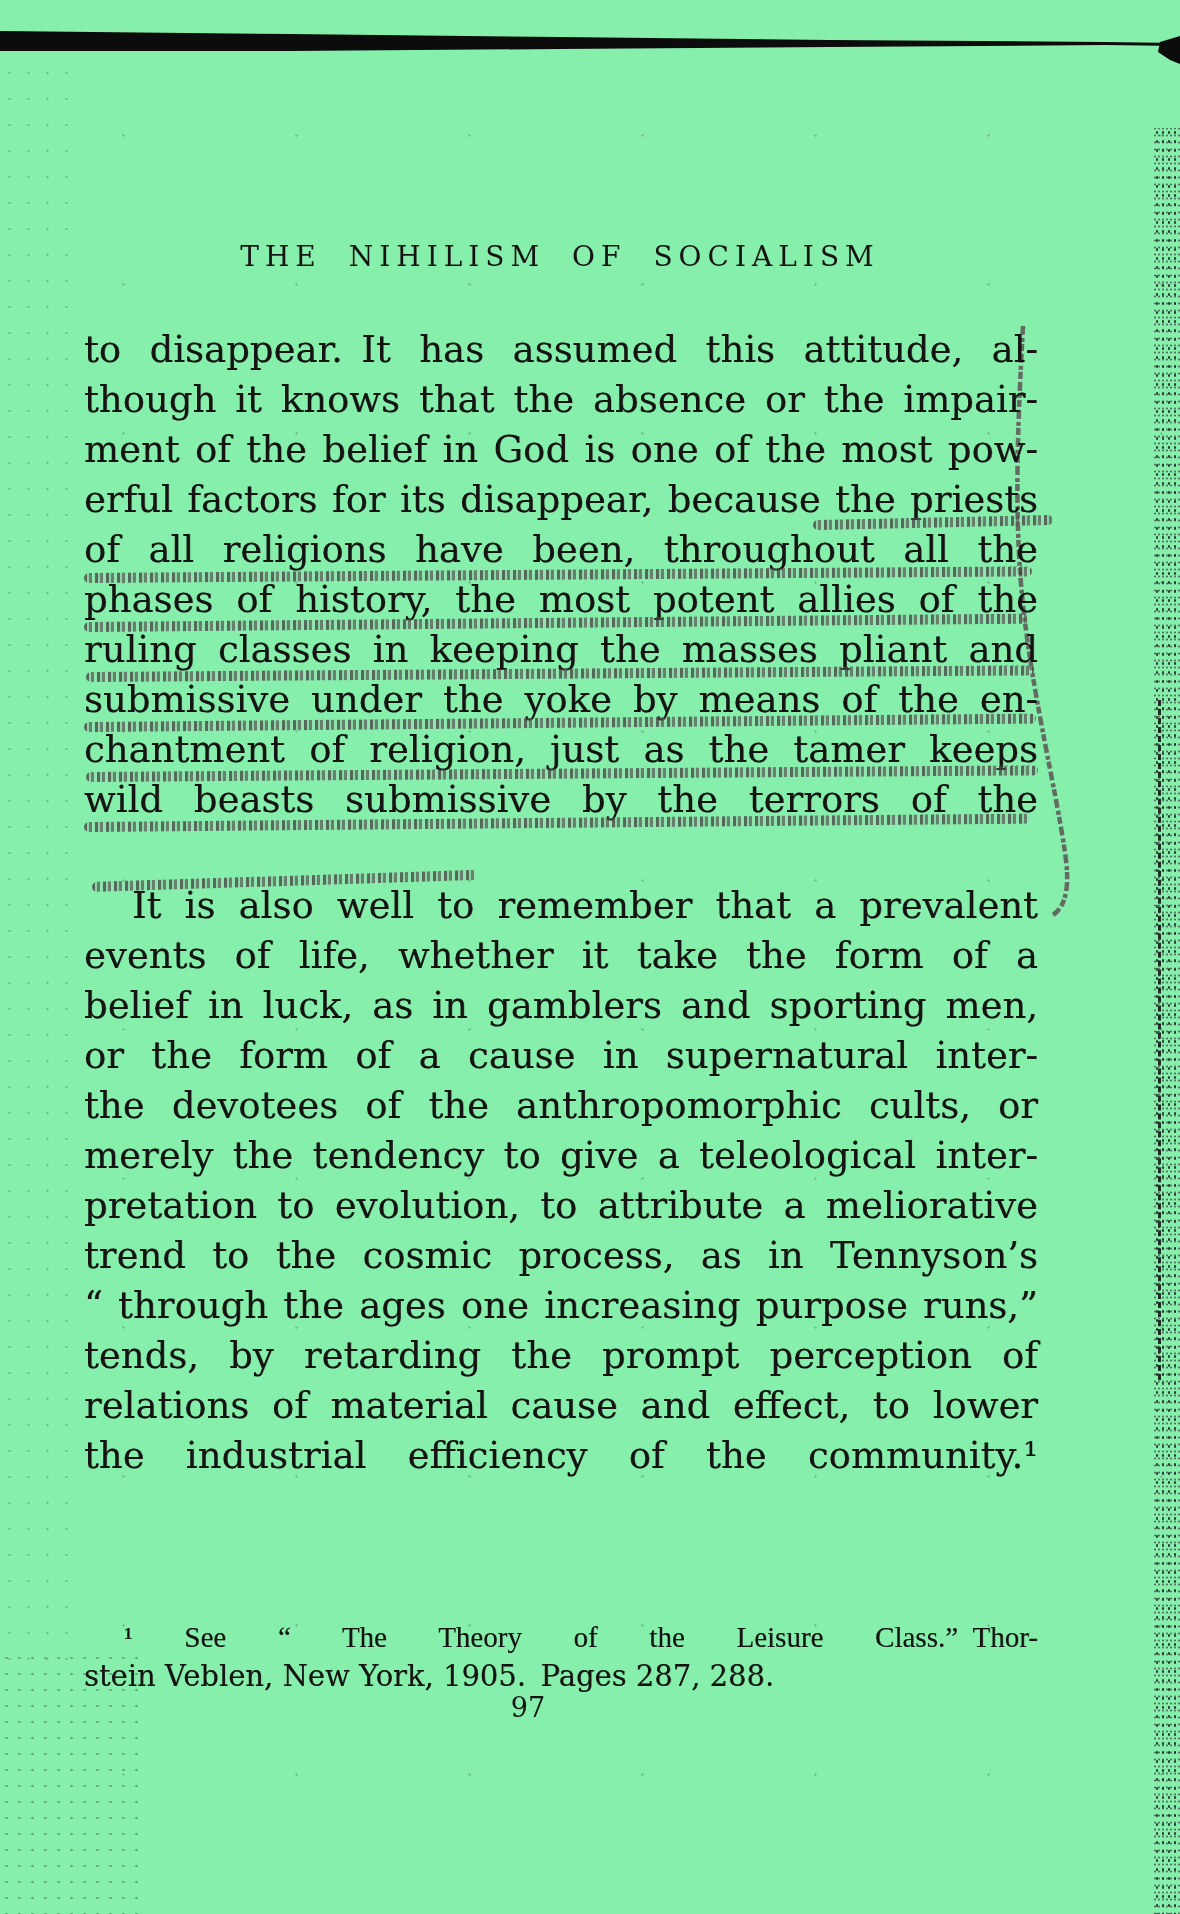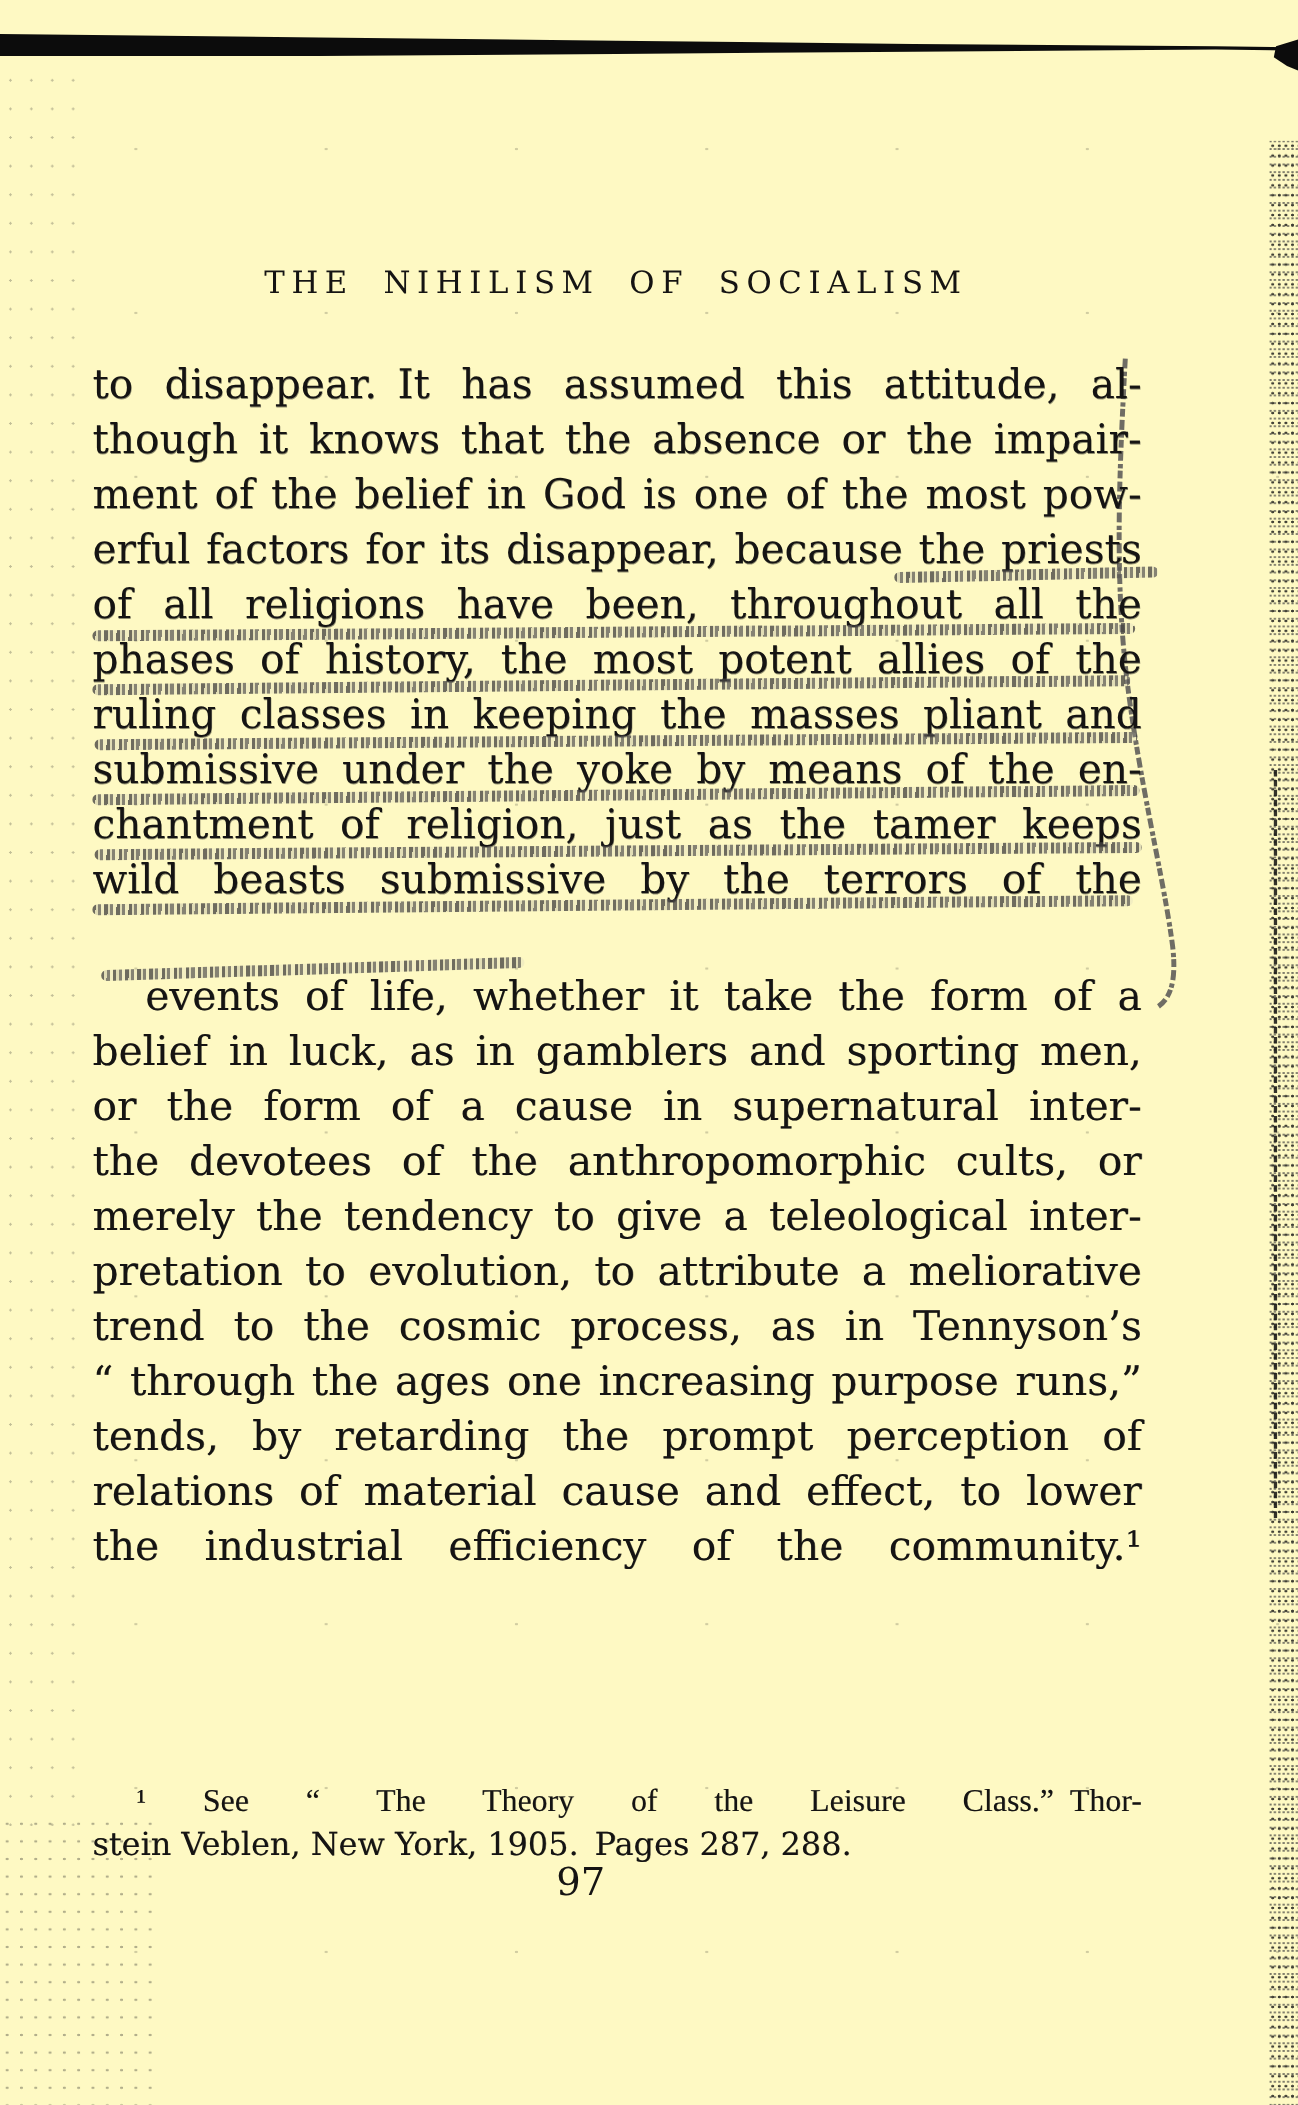--- a/index.html
+++ b/index.html
@@ -1,18 +1,18 @@
 <!DOCTYPE html>
 <html><head>
 <meta charset="utf-8">
 <style>
   html,body{margin:0;padding:0;background:#e8e8e6;}
   .page{
     position:relative;width:1180px;height:1914px;overflow:hidden;
-    background:#fef9c3;color:#151413;
+    background:#86efac;color:#151413;
     font-family:"DejaVu Serif","Liberation Serif",serif;
   }
   .artifacts{position:absolute;left:0;top:0;}
   .topbar{fill:#0c0c0c;}
   .pencil-curve{fill:none;stroke:#5f5d5a;stroke-width:4.5;stroke-dasharray:9 3 4 2 7 3;opacity:.9;}
   .header{
     position:absolute;top:240px;left:84px;width:952px;text-align:center;
     font-size:28px;letter-spacing:6px;word-spacing:12px;white-space:nowrap;
   }
   .para{
@@ -20,21 +20,21 @@
     font-size:37px;line-height:50px;
     text-shadow:0.4px 0.4px 0 rgba(10,10,10,.45);
   }
   .para1{top:325px;}
   .para2{top:881px;}
   .line{text-align:justify;text-align-last:justify;}
   .line.natural{text-align-last:left;}
   .para2 .line:first-child{text-indent:48px;}
   .footnote{top:1618px;font-size:29px;line-height:39px;}
   .footnote .line:first-child{text-indent:40px;font-family:Liberation Serif, serif;}
-  .pagenum{position:absolute;top:1692px;left:468px;width:120px;text-align:center;font-size:35px;}
+  .pagenum{position:absolute;top:1692px;left:468px;width:120px;text-align:center;font-size:27px;}
   .pencil-underline{
     position:absolute;height:10px;border-radius:5px;transform-origin:left center;opacity:.92;
     background:repeating-linear-gradient(92deg,
       rgba(70,68,66,.85) 0 3px, rgba(150,148,145,.30) 3px 5px,
       rgba(90,88,86,.80) 5px 8px, rgba(190,188,185,.20) 8px 11px);
   }
   .right-band{
     position:absolute;top:128px;right:0;width:26px;height:1786px;opacity:.85;
     background-image:
       radial-gradient(circle, rgba(20,20,20,.95) 1px, transparent 1.5px),
@@ -85,20 +85,21 @@
       <div class="line">erful factors for its disappear, because the priests</div>
       <div class="line">of all religions have been, throughout all the</div>
       <div class="line">phases of history, the most potent allies of the</div>
       <div class="line">ruling classes in keeping the masses pliant and</div>
       <div class="line">submissive under the yoke by means of the en-</div>
       <div class="line">chantment of religion, just as the tamer keeps</div>
       <div class="line">wild beasts submissive by the terrors of the</div>
     </div>
 
   <div class="para para2">
+      <div class="line">It is also well to remember that a prevalent</div>
       <div class="line">events of life, whether it take the form of a</div>
       <div class="line">belief in luck, as in gamblers and sporting men,</div>
       <div class="line">or the form of a cause in supernatural inter-</div>
       <div class="line">the devotees of the anthropomorphic cults, or</div>
       <div class="line">merely the tendency to give a teleological inter-</div>
       <div class="line">pretation to evolution, to attribute a meliorative</div>
       <div class="line">trend to the cosmic process, as in Tennyson’s</div>
       <div class="line">“ through the ages one increasing purpose runs,”</div>
       <div class="line">tends, by retarding the prompt perception of</div>
       <div class="line">relations of material cause and effect, to lower</div>

